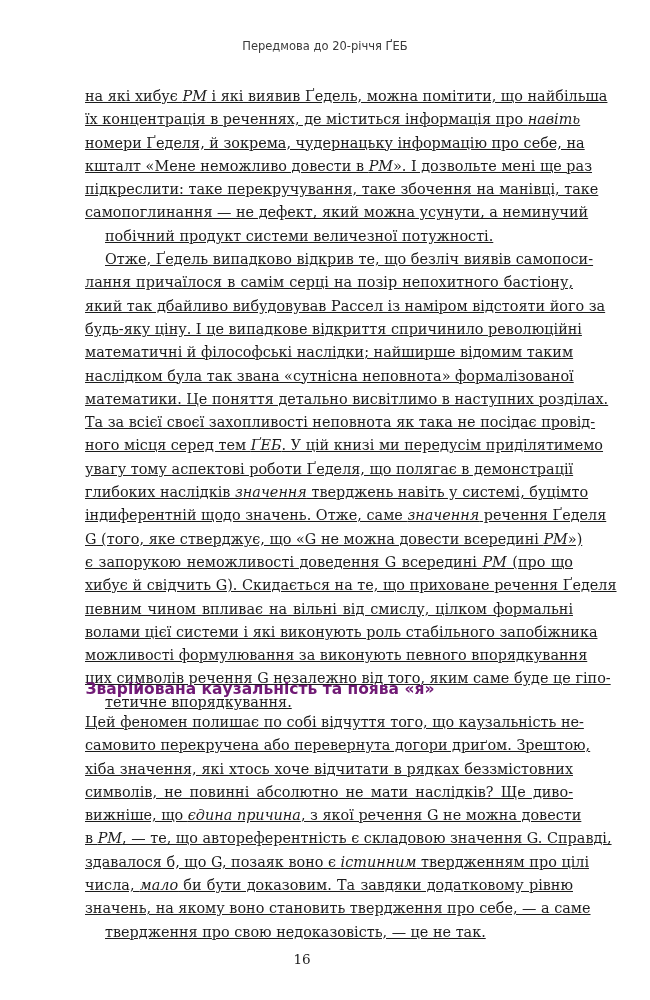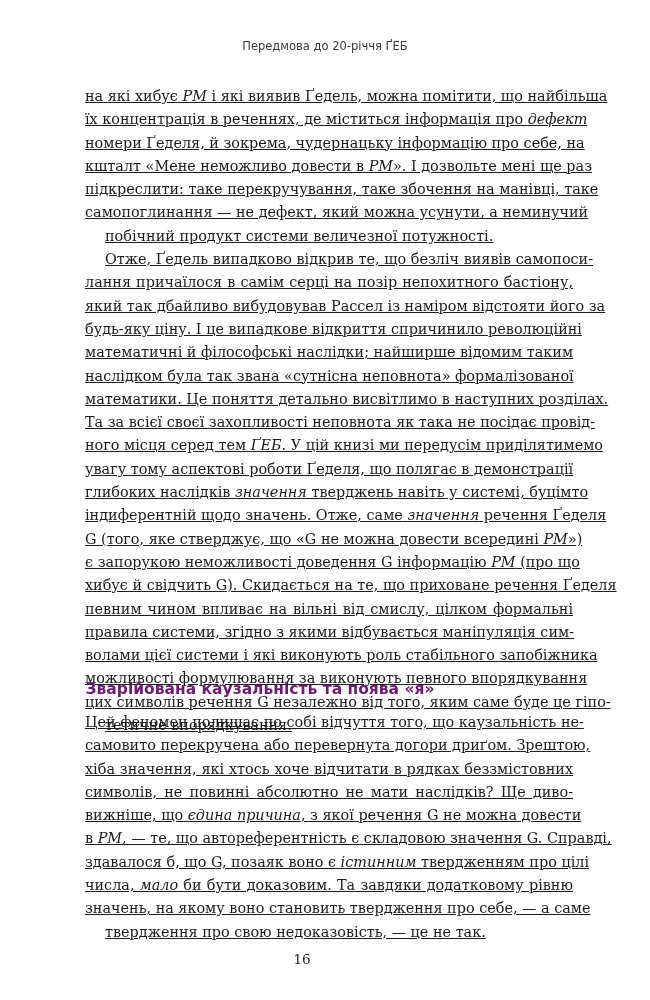--- a/index.html
+++ b/index.html
@@ -29,43 +29,42 @@
     font-family: "DejaVu Serif", serif; font-size: 13.5px; color: #1c1c1c;
   }
 </style>
 </head>
 <body>
 
 <div class="running-head">Передмова до 20-річчя ҐЕБ</div>
 
 <div class="body-text" id="block1" style="top:85px;">
     <div class="line "><span>на які хибує </span><em>PM</em><span> і які виявив Ґедель, можна помітити, що найбільша</span></div>
-    <div class="line "><span>їх концентрація в реченнях, де міститься інформація про </span><em>дефект</em></div>
+    <div class="line "><span>їх концентрація в реченнях, де міститься інформація про </span><em>навіть</em></div>
     <div class="line "><span>номери Ґеделя, й зокрема, чудернацьку інформацію про себе, на</span></div>
     <div class="line "><span>кшталт «Мене неможливо довести в </span><em>PM</em><span>». І дозвольте мені ще раз</span></div>
     <div class="line "><span>підкреслити: таке перекручування, таке збочення на манівці, таке</span></div>
     <div class="line "><span>самопоглинання — не дефект, який можна усунути, а неминучий</span></div>
     <div class="line last"><span>побічний продукт системи величезної потужності.</span></div>
     <div class="line indent"><span>Отже, Ґедель випадково відкрив те, що безліч виявів самопоси-</span></div>
     <div class="line "><span>лання причаїлося в самім серці на позір непохитного бастіону,</span></div>
     <div class="line "><span>який так дбайливо вибудовував Рассел із наміром відстояти його за</span></div>
     <div class="line "><span>будь-яку ціну. І це випадкове відкриття спричинило революційні</span></div>
     <div class="line "><span>математичні й філософські наслідки; найширше відомим таким</span></div>
     <div class="line "><span>наслідком була так звана «сутнісна неповнота» формалізованої</span></div>
     <div class="line "><span>математики. Це поняття детально висвітлимо в наступних розділах.</span></div>
     <div class="line "><span>Та за всієї своєї захопливості неповнота як така не посідає провід-</span></div>
     <div class="line "><span>ного місця серед тем </span><em>ҐЕБ</em><span>. У цій книзі ми передусім приділятимемо</span></div>
     <div class="line "><span>увагу тому аспектові роботи Ґеделя, що полягає в демонстрації</span></div>
     <div class="line "><span>глибоких наслідків </span><em>значення</em><span> тверджень навіть у системі, буцімто</span></div>
     <div class="line "><span>індиферентній щодо значень. Отже, саме </span><em>значення</em><span> речення Ґеделя</span></div>
     <div class="line "><span>G (того, яке стверджує, що «G не можна довести всередині </span><em>PM</em><span>»)</span></div>
-    <div class="line "><span>є запорукою неможливості доведення G інформацію </span><em>PM</em><span> (про що</span></div>
+    <div class="line "><span>є запорукою неможливості доведення G всередині </span><em>PM</em><span> (про що</span></div>
     <div class="line "><span>хибує й свідчить G). Скидається на те, що приховане речення Ґеделя</span></div>
     <div class="line "><span>певним чином впливає на вільні від смислу, цілком формальні</span></div>
-    <div class="line "><span>правила системи, згідно з якими відбувається маніпуляція сим-</span></div>
     <div class="line "><span>волами цієї системи і які виконують роль стабільного запобіжника</span></div>
     <div class="line "><span>можливості формулювання за виконують певного впорядкування</span></div>
     <div class="line "><span>цих символів речення G незалежно від того, яким саме буде це гіпо-</span></div>
     <div class="line last"><span>тетичне впорядкування.</span></div>
   </div>
 
 <div class="heading">Зварійована каузальність та поява «я»</div>
 
 <div class="body-text" id="block2" style="top:711px;">
     <div class="line "><span>Цей феномен полишає по собі відчуття того, що каузальність не-</span></div>

